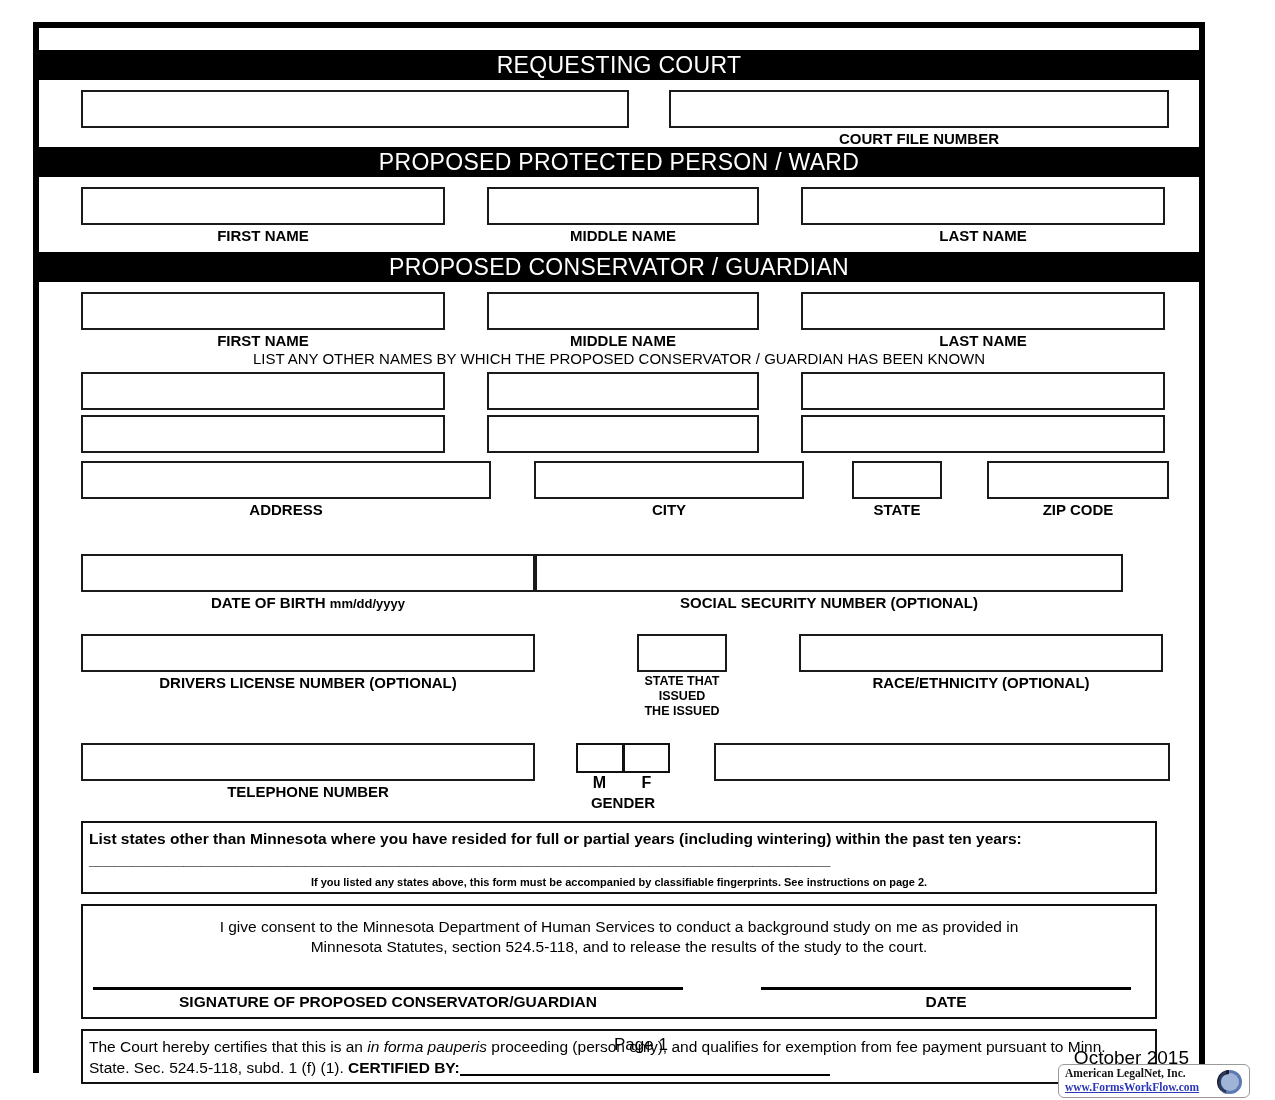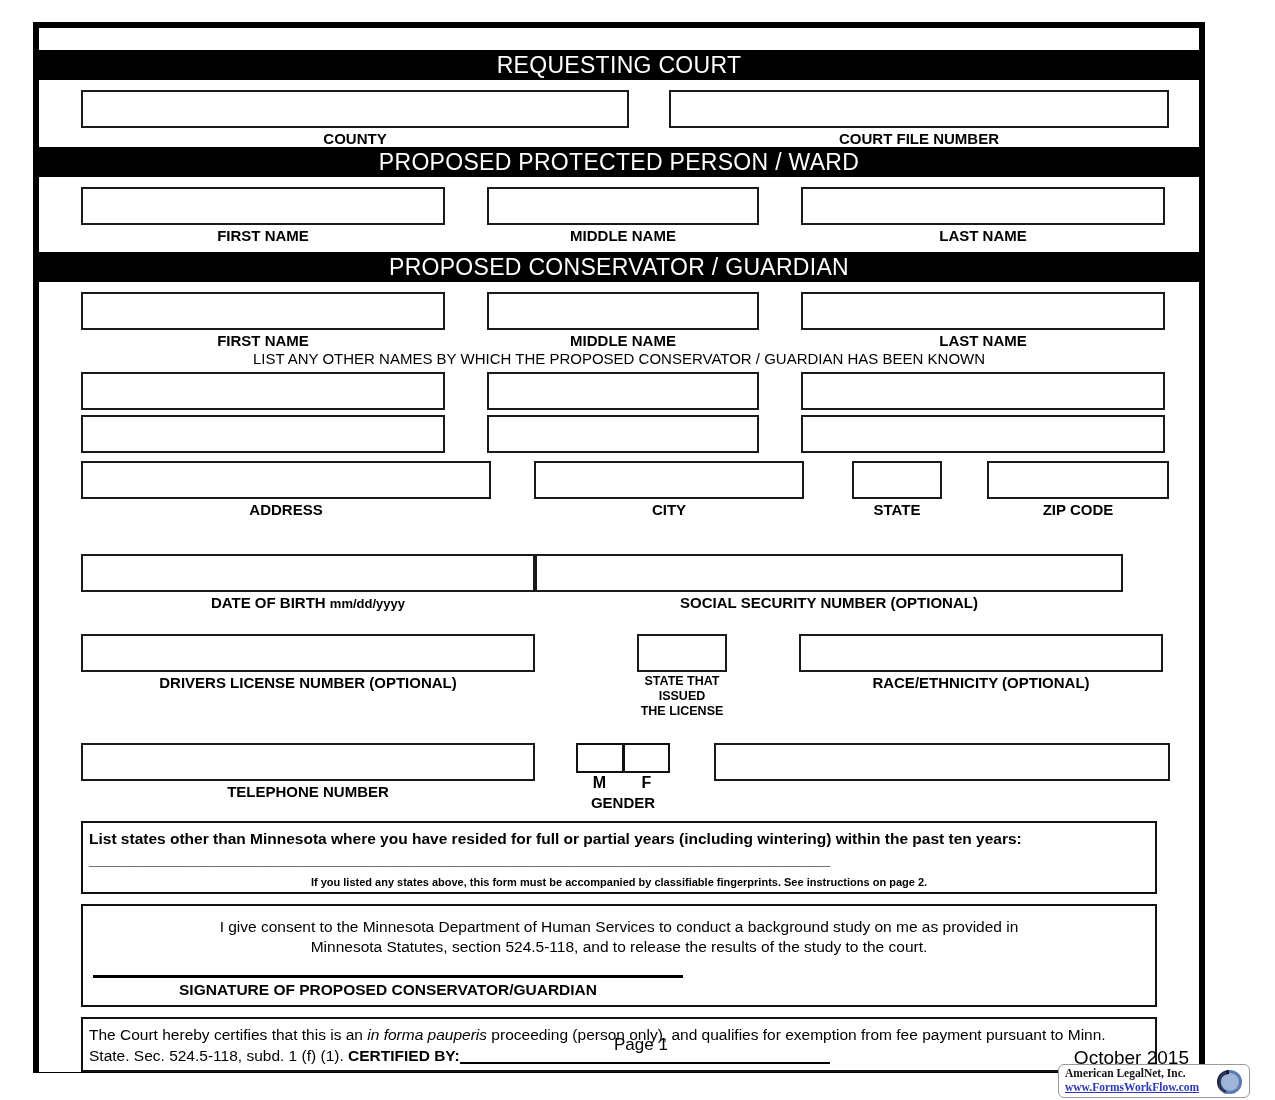--- a/index.html
+++ b/index.html
@@ -82,21 +82,21 @@
     margin:10px 42px 0 42px;border:2px solid #111;box-sizing:border-box;
     padding:5px 6px 4px 6px;
   }
   .st-resid{font-weight:bold;font-size:15.5px;line-height:21px;}
   .st-fine{
     text-align:center;font-weight:bold;font-size:11px;margin-top:6px;
   }
   .st-consent{
     text-align:center;font-size:15.5px;line-height:20px;padding:6px 24px 0 24px;
   }
-  .sigrow{display:flex;margin-top:18px;padding-bottom:2px;}
+  .sigrow{display:flex;margin-top:30px;padding-bottom:2px;}
   .sigrow .s1{width:590px;margin-left:4px;}
   .sigrow .s2{width:370px;margin-left:78px;}
   .sigline{border-top:3px solid #000;height:0;}
   .siglab{text-align:center;font-weight:bold;font-size:15.5px;margin-top:3px;}
   .st-ifp{font-size:15.5px;line-height:21px;}
   .st-ifp i{font-style:italic;}
   .st-ifp b{font-weight:bold;}
   .ifpline{
     display:inline-block;border-bottom:2px solid #000;width:370px;
     vertical-align:-3px;
@@ -129,21 +129,20 @@
 
 <div class="page">
 
   <div class="topstrip"></div>
 
   <div class="bar">REQUESTING COURT</div>
   <div class="sec">
     <div class="rc-row">
       <div class="rc-a">
         <div class="fbox"></div>
-        <div class="cap">COUNTY</div>
       </div>
       <div class="rc-b">
         <div class="fbox"></div>
         <div class="cap">COURT FILE NUMBER</div>
       </div>
     </div>
   </div>
 
   <div class="bar">PROPOSED PROTECTED PERSON / WARD</div>
   <div class="sec">
@@ -242,21 +241,21 @@
 
     <div class="dl">
       <div class="l1">
         <div class="fbox"></div>
         <div class="cap">DRIVERS LICENSE NUMBER (OPTIONAL)</div>
       </div>
       <div class="l2">
         <div class="fbox"></div>
         <div class="smallcap">
           <span>STATE THAT ISSUED</span><br>
-          <span>THE LICENSE</span>
+          <span>THE ISSUED</span>
         </div>
       </div>
       <div class="l3">
         <div class="fbox"></div>
         <div class="cap">RACE/ETHNICITY (OPTIONAL)</div>
       </div>
     </div>
 
     <div class="ph">
       <div class="p1">
@@ -289,20 +288,24 @@
 
     <div class="stbox">
       <div class="st-consent">
         <span>I give consent to the Minnesota Department of Human Services to conduct a background study on me as  provided in</span><br>
         <span>Minnesota Statutes, section 524.5-118, and to release the results of the study to the court.</span>
       </div>
       <div class="sigrow">
         <div class="s1">
           <div class="sigline"></div>
           <div class="siglab">SIGNATURE OF PROPOSED CONSERVATOR/GUARDIAN</div>
+        </div>
+        <div class="s2">
+          <div class="sigline"></div>
+          <div class="siglab">DATE</div>
         </div>
       </div>
     </div>
 
     <div class="stbox">
       <div class="st-ifp"><span>The Court hereby certifies that this is an </span><i>in forma pauperis</i><span> proceeding (person only), and qualifies for exemption from fee payment pursuant to Minn. State. Sec. 524.5-118, subd. 1 (f) (1).   </span><b>CERTIFIED BY:</b><span class="ifpline"></span></div>
     </div>
 
   </div>
 

